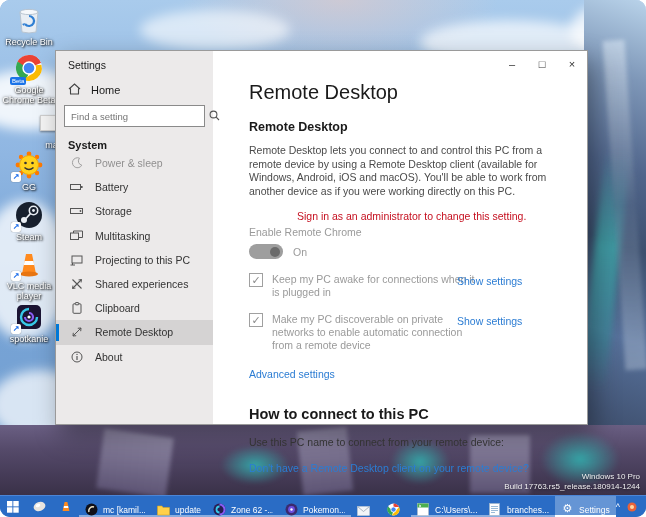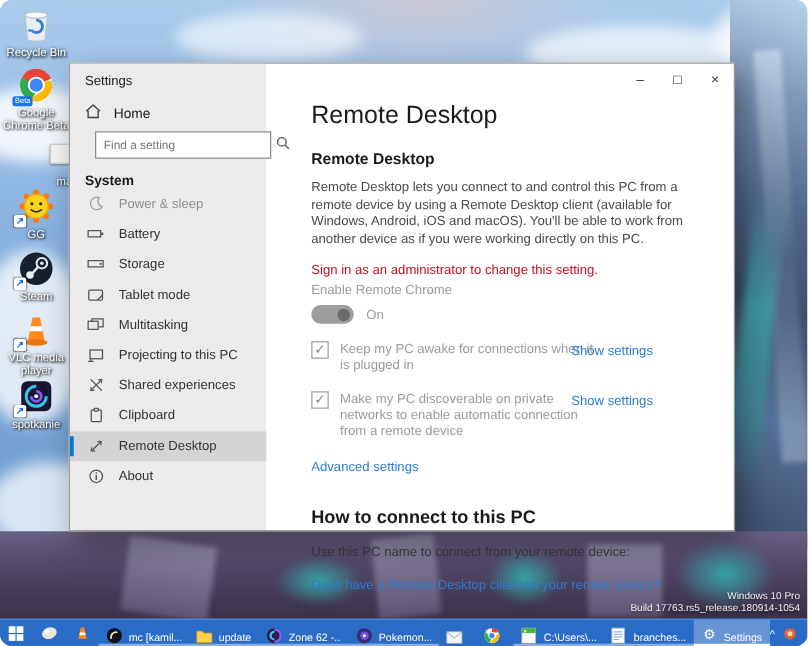--- a/index.html
+++ b/index.html
@@ -44,39 +44,39 @@
   .win { position:absolute; left:55px; top:50px; width:533px; height:375px; background:#fff;
     border:1px solid #9a9a9a; box-shadow:6px 10px 24px rgba(0,0,0,.35); display:flex; }
   .sidebar { width:157px; height:100%; background:#eceaea; position:relative; flex:none; }
   .win-title { position:absolute; left:12px; top:8px; font-size:10.5px; color:#1a1a1a; }
   .win-controls { position:absolute; right:0; top:0; display:flex; z-index:5; }
   .win-controls span { width:30px; height:26px; text-align:center; line-height:26px; font-size:11px; color:#333; }
 
   .home-row { position:absolute; left:12px; top:32px; display:flex; align-items:center; gap:10px;
     font-size:11px; color:#1a1a1a; }
   .searchbox { position:absolute; left:8px; top:54px; width:141px; height:22px; background:#fff;
-    border:1px solid #8a8a8a; display:flex; align-items:center;margin-left:12px; }
+    border:1px solid #8a8a8a; display:flex; align-items:center; }
   .searchbox input { flex:1; border:none; outline:none; font-size:9.5px; color:#666; padding:0 6px;
     font-family:"Liberation Sans", sans-serif; background:transparent; }
   .section-hdr { position:absolute; left:12px; top:88px; font-size:11px; font-weight:bold; color:#1a1a1a; }
 
   .nav { position:absolute; left:0; top:100px; width:100%; }
   .nav-item { position:relative; height:24.2px; display:flex; align-items:center; gap:12px;
     padding-left:14px; font-size:10.5px; color:#333; cursor:pointer; }
   .nav-item.faded { opacity:.5; }
   .nav-item.selected { background:#d5d3d3; }
   .nav-item.selected:before { content:""; position:absolute; left:0; top:4px; bottom:4px; width:3px; background:#0078d7; }
   .nav-ic { width:13px; height:13px; flex:none; display:flex; align-items:center; justify-content:center; }
   .nav-ic svg { display:block; }
 
   .main { flex:1; position:relative; padding:30px 0 0 36px; }
   .h1 { font-size:20px; font-weight:400; color:#1a1a1a; }
   .h2 { font-size:12.5px; font-weight:bold; color:#1a1a1a; margin-top:16px; }
   .desc { margin-top:10px; width:318px; font-size:10.5px; line-height:13.5px; color:#4a4a4a; }
-  .warn { margin-top:12px; font-size:10.5px; color:#c50f1f; }
+  .warn { margin-top:12px; font-size:10.5px; color:#c50f1f;margin-left:48px; }
   .dim-label { margin-top:4px; font-size:10.5px; color:#9a9a9a; }
   .toggle-row { margin-top:6px; display:flex; align-items:center; gap:10px; }
   .toggle { width:34px; height:15px; border-radius:8px; background:#9e9e9e; position:relative; }
   .toggle .knob { position:absolute; right:3px; top:2.5px; width:10px; height:10px; border-radius:50%; background:#6b6b6b; }
   .toggle-state { font-size:10.5px; color:#9a9a9a; }
 
   .chk-row { position:relative; margin-top:14px; width:330px; display:flex; gap:9px; }
   .chk { width:14px; height:14px; border:1px solid #a0a0a0; flex:none; text-align:center;
     line-height:13px; font-size:11px; color:#8a8a8a; background:#fff; }
   .chk-txt { font-size:10.5px; line-height:13px; color:#9a9a9a; width:210px; }
@@ -220,21 +220,21 @@
         <path d="M13 9 a4 4 0 1 1 -4 4" fill="none" stroke="#8a5cf5" stroke-width="2.2"></path>
         <circle cx="13" cy="13" r="1.6" fill="#fff"></circle>
       </svg>
       <span class="sc-arrow">↗</span>
     </div>
     <div class="lbl">spotkanie</div>
   </div>
 
   <div class="watermark">
     <div>Windows 10 Pro</div>
-    <div>Build 17763.rs5_release.180914-1054</div>
+    <div>Build 17763.rs5_release.180914-1244</div>
   </div>
 
   <div class="win">
     <div class="sidebar">
       <div class="win-title">Settings</div>
 
       <div class="home-row">
         <span>
           <svg width="13" height="12" viewBox="0 0 13 12">
               <path d="M1 6 L6.5 1 L12 6 M2.5 5.5 V11 H10.5 V5.5" fill="none" stroke="#444" stroke-width="1.1"></path>
@@ -274,29 +274,20 @@
           <span>Battery</span>
         </div>
         <div class="nav-item">
           <span class="nav-ic">
             <svg width="13" height="12" viewBox="0 0 13 12">
                 <rect x="0.5" y="3.5" width="12" height="5" fill="none" stroke="#555"></rect>
                 <circle cx="10.5" cy="6" r="0.9" fill="#555"></circle>
               </svg>
             </span>
           <span>Storage</span>
-        </div>
-        <div class="nav-item">
-          <span class="nav-ic">
-            <svg width="13" height="12" viewBox="0 0 13 12">
-                <rect x="1" y="2" width="11" height="8" rx="1" fill="none" stroke="#555"></rect>
-                <path d="M8 10 L12 6" stroke="#555"></path>
-              </svg>
-            </span>
-          <span>Tablet mode</span>
         </div>
         <div class="nav-item">
           <span class="nav-ic">
             <svg width="13" height="12" viewBox="0 0 13 12">
                 <rect x="0.5" y="3" width="8" height="6.5" fill="none" stroke="#555"></rect>
                 <path d="M3.5 3 V1 H12.5 V7.5 H9" fill="none" stroke="#555"></path>
               </svg>
             </span>
           <span>Multitasking</span>
         </div>

